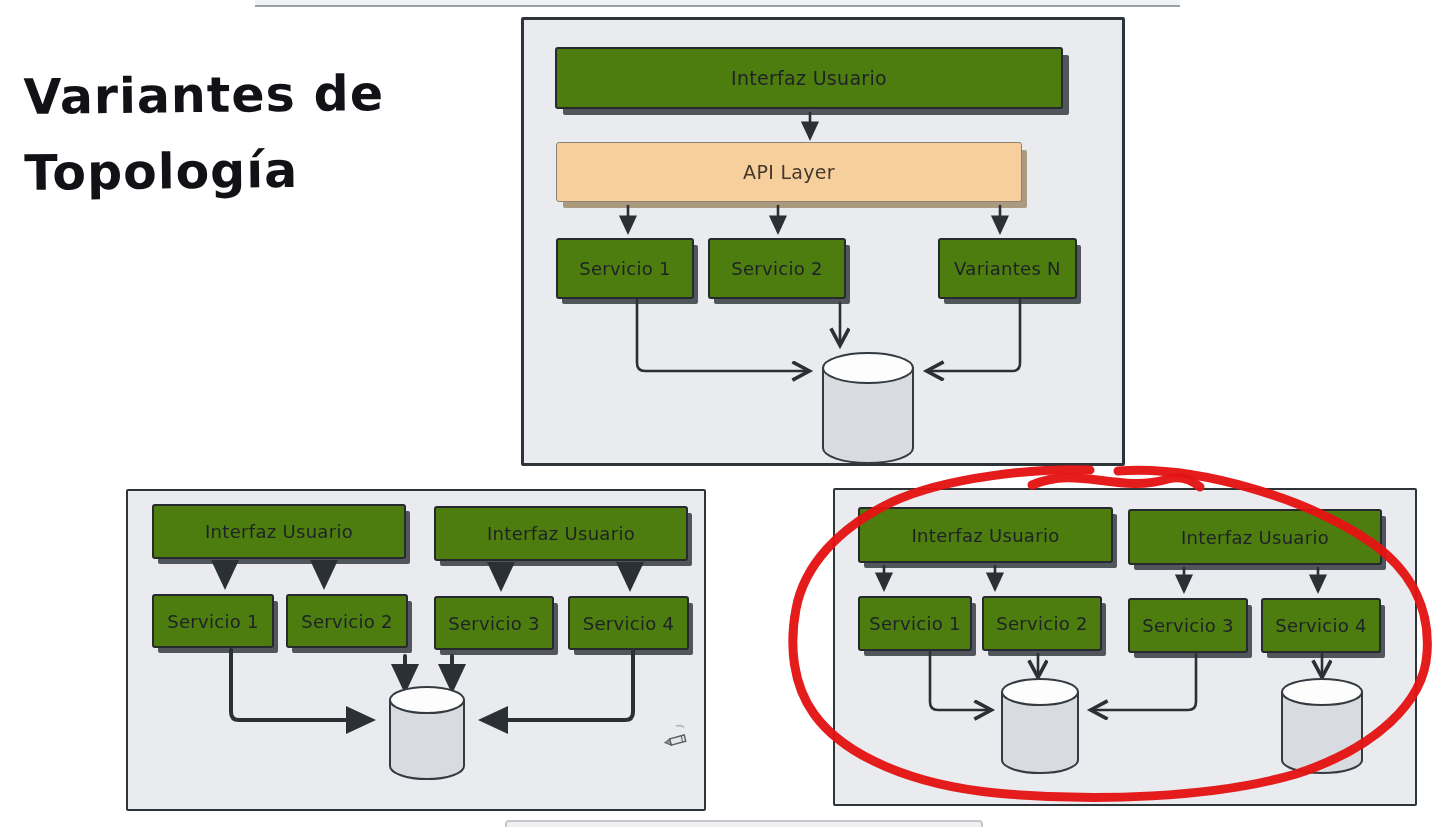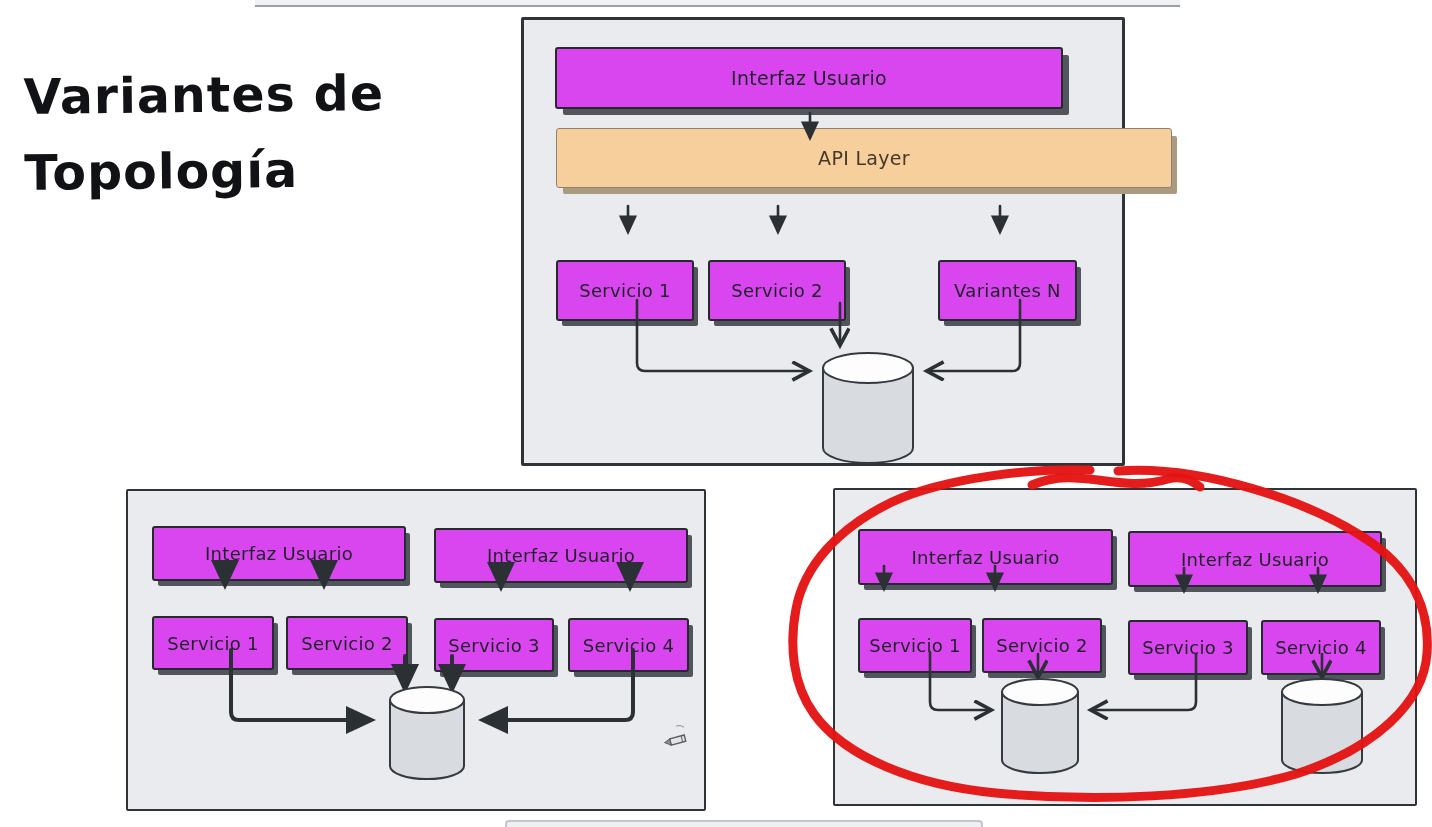--- a/index.html
+++ b/index.html
@@ -11,29 +11,29 @@
   }
   .panel{
     position:absolute;
     background:#e9ebee;
     border:2px solid #2f3438;
     border-radius:2px;
     box-sizing:border-box;
   }
   .box{
     position:absolute;
-    background:#d946ef;
+    background:#4d7c0f;
     border:2px solid #26292d;
     border-radius:3px;
     box-sizing:border-box;
     display:flex;align-items:center;justify-content:center;
     font-size:19px;letter-spacing:.3px;
     box-shadow:7px 7px 0 -1px #51565d;
   }
-  .box.small{font-size:18px;box-shadow:5px 6px 0 -1px #51565d;margin-top:22px;}
+  .box.small{font-size:18px;box-shadow:5px 6px 0 -1px #51565d;}
   .box.api{
     background:#f7cf9c;
     border:1.5px solid #8d8272;
     color:#45392a;
     box-shadow:6px 7px 0 -1px #a99a80;
   }
   .dblabel{
     position:absolute;width:84px;text-align:center;
     font-size:15px;line-height:1.3;letter-spacing:.2px;color:#23272c;
   }
@@ -62,21 +62,21 @@
 
 <div class="title">
   <div>Variantes de</div>
   <div>Topología</div>
 </div>
 
 <div class="panel" style="left:521px;top:17px;width:604px;height:449px;border-width:3px;"></div>
 <div class="box" style="left:555px;top:47px;width:508px;height:62px;">
   <span>Interfaz Usuario</span>
 </div>
-<div class="box api" style="left:556px;top:128px;width:616px;height:60px;">
+<div class="box api" style="left:556px;top:142px;width:466px;height:60px;">
   <span>API Layer</span>
 </div>
 <div class="box small" style="left:556px;top:238px;width:138px;height:61px;">
   <span>Servicio 1</span>
 </div>
 <div class="box small" style="left:708px;top:238px;width:138px;height:61px;">
   <span>Servicio 2</span>
 </div>
 <div class="box small" style="left:938px;top:238px;width:139px;height:61px;">
   <span>Variantes N</span>

